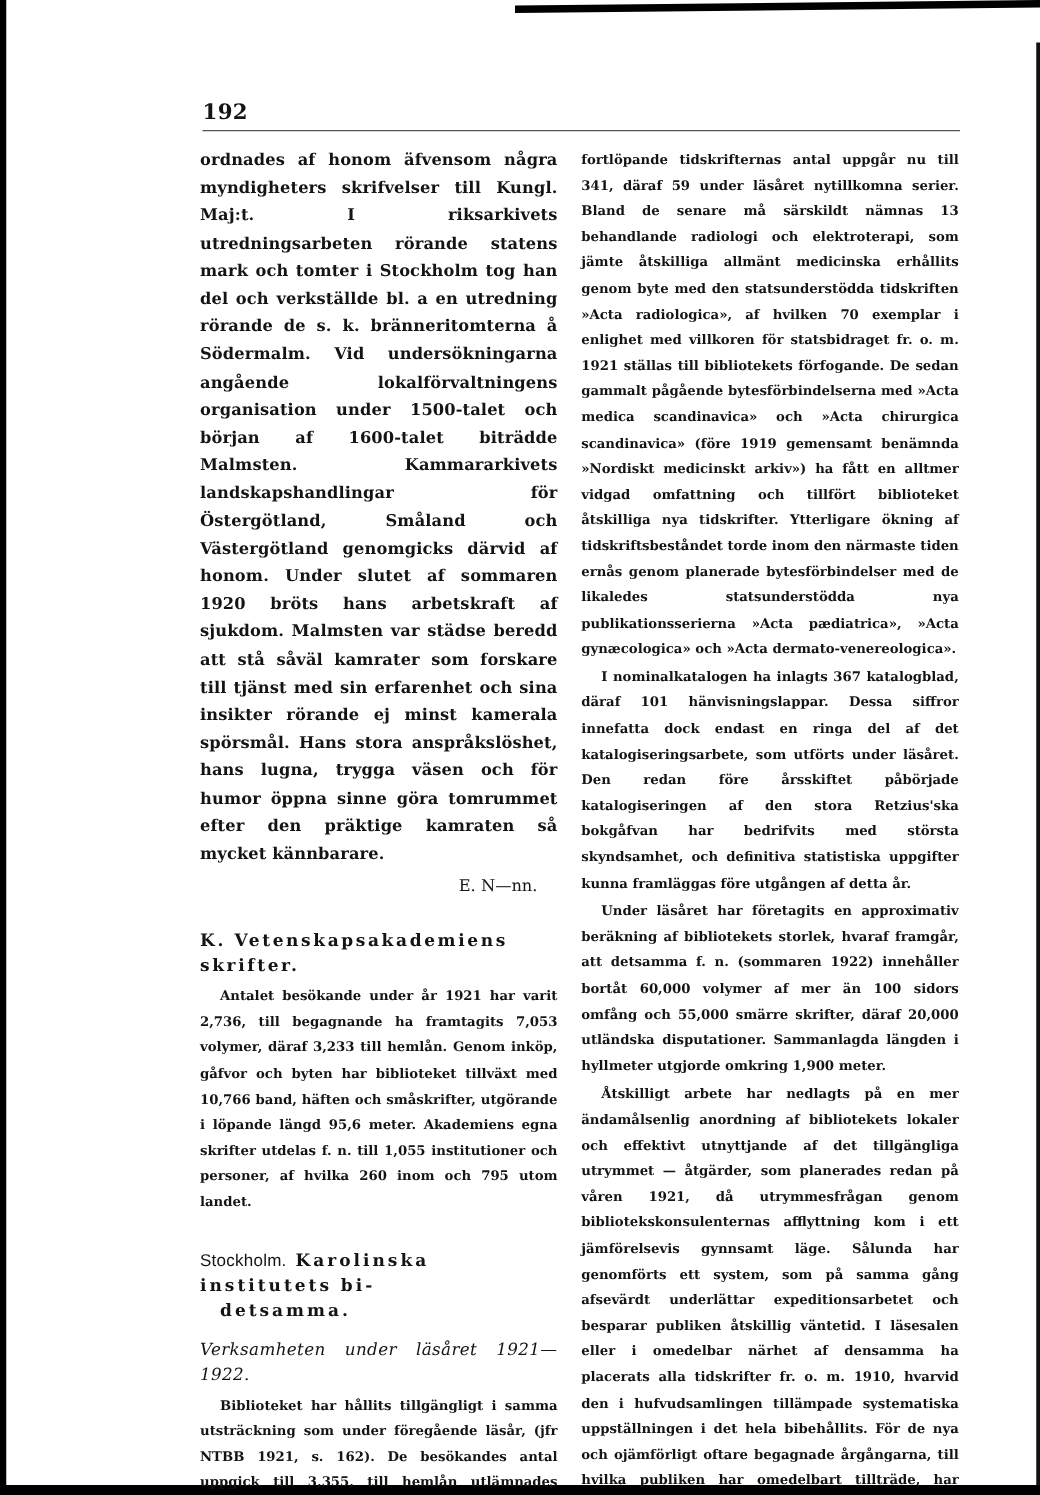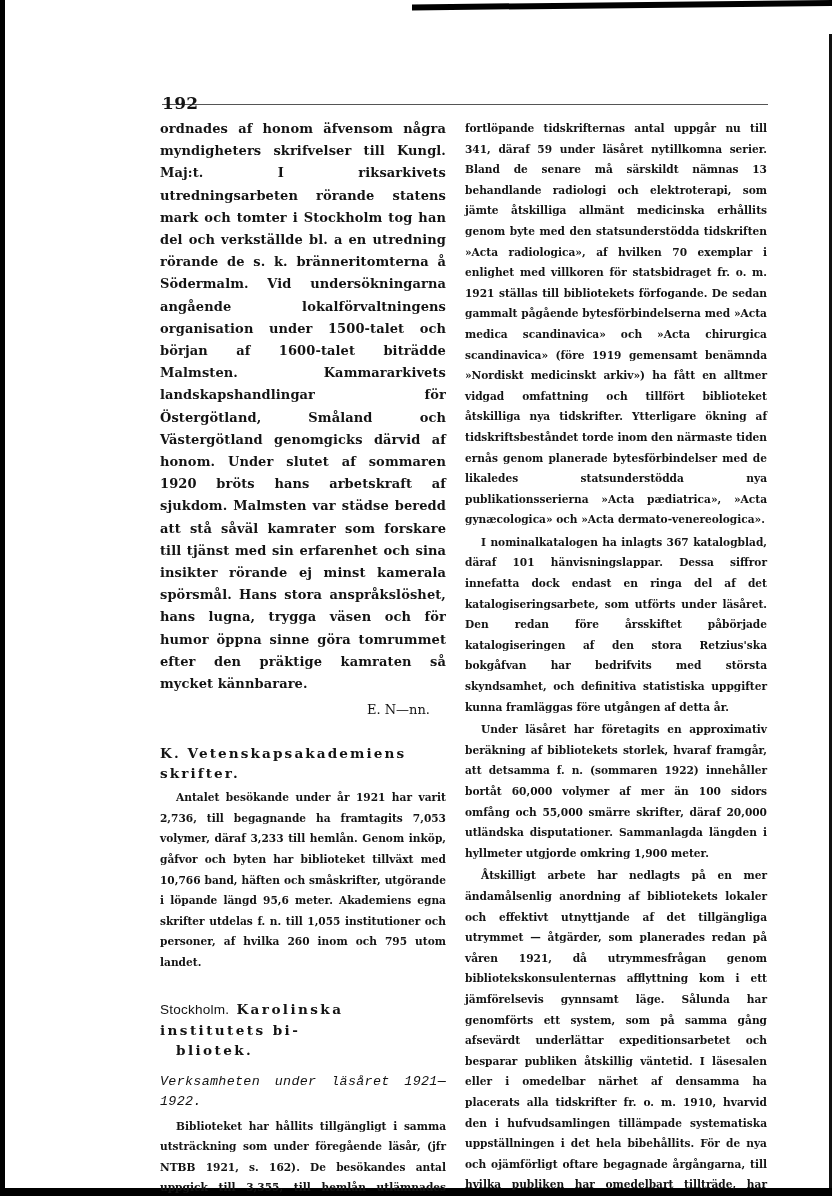--- a/index.html
+++ b/index.html
@@ -10,37 +10,37 @@
   }
   .border-left { position: absolute; left: 0; top: 0; width: 5px; height: 1196px; background: #000; }
   .border-right { position: absolute; right: 0; top: 34px; width: 3px; height: 1162px; background: #111; }
   .border-top { position: absolute; right: 0; top: 0; width: 420px; height: 6px; background: #000; transform: skewY(-0.6deg); transform-origin: right top; }
   .border-bottom { position: absolute; left: 0; bottom: 0; width: 832px; height: 8px; background: #000; }
 
   .running-head {
     position: absolute; left: 162px; top: 80px; width: 606px; height: 24px;
     border-bottom: 1px solid #555;
   }
-  .page-number { position: absolute; left: 0; top: 13px; font-size: 17px; font-weight: bold; letter-spacing: 0.3px; }
+  .page-number { position: absolute; left: 0; top: 0; font-size: 17px; font-weight: bold; letter-spacing: 0.3px; }
   .head-title { position: absolute; left: 150px; top: 4px; font-size: 14px; letter-spacing: 0.6px; }
 
   .col { position: absolute; top: 118px; text-align: justify; }
   .col-left { left: 160px; width: 286px; }
   .col-right { left: 465px; width: 302px; }
 
   p { margin: 0; }
   .big { font-size: 13px; line-height: 22.2px; font-weight: bold; letter-spacing: 0.1px; }
   .small { font-size: 10.6px; line-height: 20.6px; font-weight: bold; }
   .indent { text-indent: 16px; }
   .sig { text-align: right; font-size: 13px; line-height: 22px; padding-right: 16px; margin-top: 4px; font-weight: normal; }
 
   .sec-head { font-size: 13.6px; font-weight: bold; letter-spacing: 2.4px; line-height: 20px; text-align: left; }
   .sec-head .place { letter-spacing: 0.2px; font-family: "Liberation Sans", sans-serif; font-weight: normal; }
   .sec-head .cont { display: block; padding-left: 16px; }
-  .subhead { font-style: italic; font-size: 13.4px; line-height: 20px; margin: 12px 0 4px 0; letter-spacing: 0.3px; font-family: Liberation Mono, monospace; }
+  .subhead { font-style: italic; font-size: 13.4px; line-height: 20px; margin: 12px 0 4px 0; letter-spacing: 0.3px; }
 </style>
 </head>
 <body>
 
 <div class="border-left"></div>
 <div class="border-top"></div>
 <div class="border-right"></div>
 <div class="border-bottom"></div>
 
 <div class="running-head">
@@ -53,21 +53,21 @@
 
   <div style="margin-top:22px;">
     <div class="sec-head" style="letter-spacing:2.1px;">K. Vetenskapsakademiens skrifter.</div>
     <p class="small indent" style="margin-top:4px;">Antalet besökande under år 1921 har varit 2,736, till begagnande ha framtagits 7,053 volymer, däraf 3,233 till hemlån. Genom inköp, gåfvor och byten har biblioteket tillväxt med 10,766 band, häften och småskrifter, utgörande i löpande längd 95,6 meter. Akademiens egna skrifter utdelas f. n. till 1,055 institutioner och personer, af hvilka 260 inom och 795 utom landet.</p>
   </div>
 
   <div style="margin-top:26px;">
     <div class="sec-head">
       <span class="place">Stockholm.</span>
       <span>Karolinska institutets bi-</span>
-      <span class="cont">bliotek.</span>
+      <span class="cont">detsamma.</span>
     </div>
     <p class="subhead">Verksamheten under läsåret 1921—1922.</p>
     <p class="small indent">Biblioteket har hållits tillgängligt i samma utsträckning som under föregående läsår, (jfr NTBB 1921, s. 162). De besökandes antal uppgick till 3,355, till hemlån utlämnades 2,877 volymer, och i läsesalen begagnades (utom referensböcker) 7,617 volymer. Från andra bibliotek ha inlånats 289 volymer, och till dylika ha utlånats 150 volymer.</p>
 
   </div>
 </div>
 
 <div class="col col-right">
   <p class="small">fortlöpande tidskrifternas antal uppgår nu till 341, däraf 59 under läsåret nytillkomna serier. Bland de senare må särskildt nämnas 13 behandlande radiologi och elektroterapi, som jämte åtskilliga allmänt medicinska erhållits genom byte med den statsunderstödda tidskriften »Acta radiologica», af hvilken 70 exemplar i enlighet med villkoren för statsbidraget fr. o. m. 1921 ställas till bibliotekets förfogande. De sedan gammalt pågående bytesförbindelserna med »Acta medica scandinavica» och »Acta chirurgica scandinavica» (före 1919 gemensamt benämnda »Nordiskt medicinskt arkiv») ha fått en alltmer vidgad omfattning och tillfört biblioteket åtskilliga nya tidskrifter. Ytterligare ökning af tidskriftsbeståndet torde inom den närmaste tiden ernås genom planerade bytesförbindelser med de likaledes statsunderstödda nya publikationsserierna »Acta pædiatrica», »Acta gynæcologica» och »Acta dermato-venereologica».</p>
   <p class="small indent" style="margin-top:2px;">I nominalkatalogen ha inlagts 367 katalogblad, däraf 101 hänvisningslappar. Dessa siffror innefatta dock endast en ringa del af det katalogiseringsarbete, som utförts under läsåret. Den redan före årsskiftet påbörjade katalogiseringen af den stora Retzius'ska bokgåfvan har bedrifvits med största skyndsamhet, och definitiva statistiska uppgifter kunna framläggas före utgången af detta år.</p>

